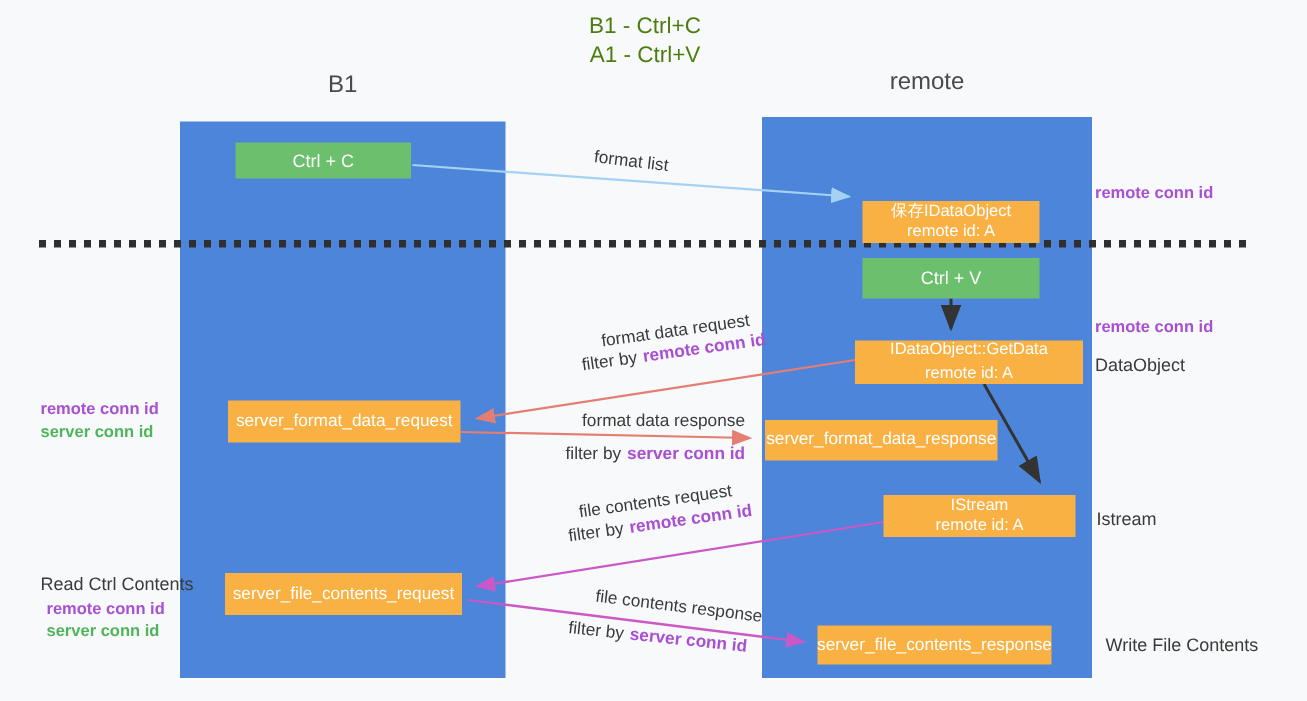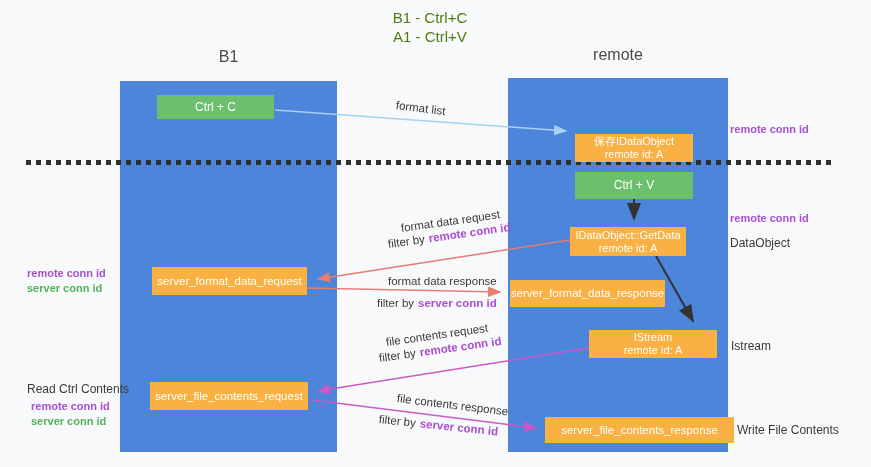--- a/index.html
+++ b/index.html
@@ -84,21 +84,21 @@
 
   <div class="abs node orange" style="left:575px;top:118px;width:118px;height:28px;margin-top:16px;">
     <span>保存IDataObject</span>
     <span class="l2">remote id: A</span>
   </div>
 
   <div class="abs node green" style="left:575px;top:172px;width:118px;height:27px;">
     <span>Ctrl + V</span>
   </div>
 
-  <div class="abs node orange" style="left:570px;top:227px;width:116px;height:29px;">
+  <div class="abs node orange" style="left:570px;top:227px;width:152px;height:29px;justify-content:space-between;">
     <span>IDataObject::GetData</span>
     <span class="l2">remote id: A</span>
   </div>
 
   <div class="abs node orange" style="left:510px;top:280px;width:155px;height:27px;font-size:11.5px;">
     <span>server_format_data_response</span>
   </div>
 
   <div class="abs node orange" style="left:152px;top:267px;width:155px;height:28px;font-size:11.5px;">
     <span>server_format_data_request</span>
@@ -106,21 +106,21 @@
 
   <div class="abs node orange" style="left:589px;top:330px;width:128px;height:28px;">
     <span>IStream</span>
     <span class="l2">remote id: A</span>
   </div>
 
   <div class="abs node orange" style="left:150px;top:382px;width:158px;height:28px;font-size:11.5px;">
     <span>server_file_contents_request</span>
   </div>
 
-  <div class="abs node orange" style="left:545px;top:417px;width:189px;height:26px;font-size:11.5px;">
+  <div class="abs node orange" style="left:545px;top:417px;width:156px;height:26px;font-size:11.5px;">
     <span>server_file_contents_response</span>
   </div>
 
   <div class="abs edge-label tilt-dn7" style="left:396px;top:99px;">format list</div>
 
   <div class="abs edge-label tilt-up" style="left:401px;top:222px;">format data request</div>
   <div class="abs edge-label tilt-up filter" style="left:388px;top:238px;">
     <span class="fb">filter by</span><span class="purple">remote conn id</span>
   </div>
 

